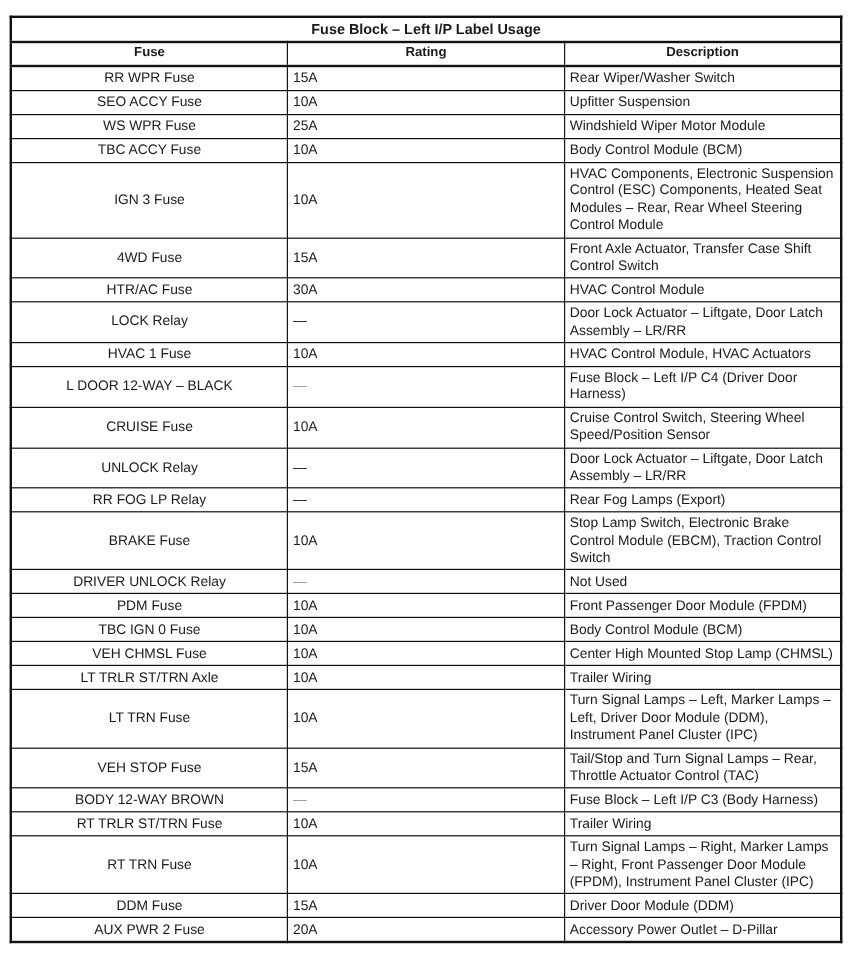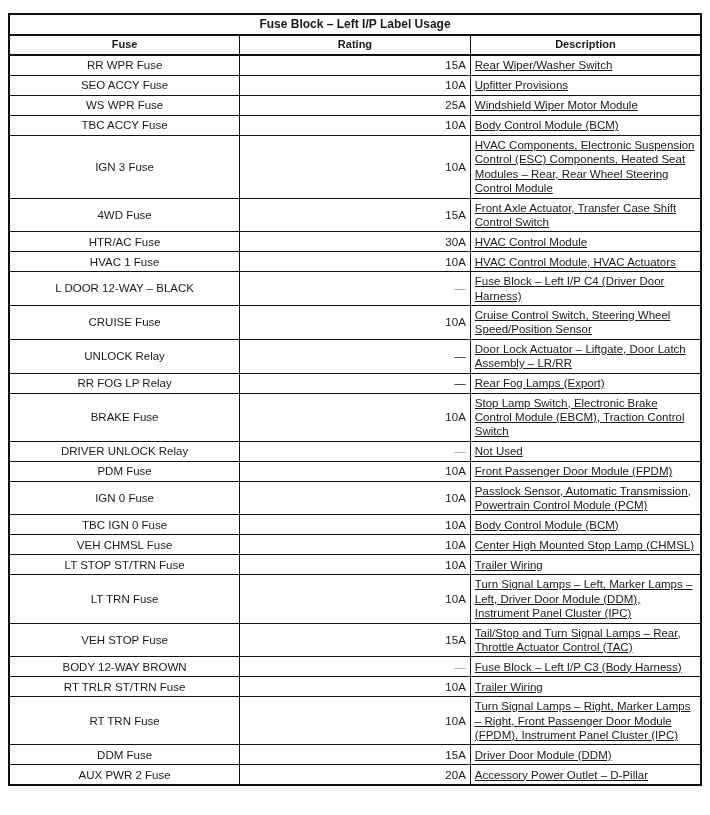--- a/index.html
+++ b/index.html
@@ -48,27 +48,26 @@
     border-bottom: 2px solid #111;
   }
   .col-fuse  { width: 120px; }
   .col-rating { width: 38px; border-left: 2px solid #111; border-right: 2px solid #111; }
   .col-desc  { width: 520px; }
   td.c-fuse {
     text-align: center;
     height: 15px;
   }
   td.c-rating {
-    text-align: right;
+    text-align: left;
     border-left: 2px solid #111;
     border-right: 2px solid #111;
   }
   td.c-desc {
     text-align: left;
-    text-decoration: underline;
   }
   td.c-rating.muted {
     color: #9a9a9a;
   }
   tbody tr { height: 19px; }
 </style>
 </head>
 <body>
 
 <div class="page">
@@ -85,21 +84,21 @@
     </thead>
     <tbody id="table-body">
         <tr>
           <td class="c-fuse">RR WPR Fuse</td>
           <td class="c-rating">15A</td>
           <td class="c-desc">Rear Wiper/Washer Switch</td>
         </tr>
         <tr>
           <td class="c-fuse">SEO ACCY Fuse</td>
           <td class="c-rating">10A</td>
-          <td class="c-desc">Upfitter Provisions</td>
+          <td class="c-desc">Upfitter Suspension</td>
         </tr>
         <tr>
           <td class="c-fuse">WS WPR Fuse</td>
           <td class="c-rating">25A</td>
           <td class="c-desc">Windshield Wiper Motor Module</td>
         </tr>
         <tr>
           <td class="c-fuse">TBC ACCY Fuse</td>
           <td class="c-rating">10A</td>
           <td class="c-desc">Body Control Module (BCM)</td>
@@ -113,20 +112,25 @@
           <td class="c-fuse">4WD Fuse</td>
           <td class="c-rating">15A</td>
           <td class="c-desc">Front Axle Actuator, Transfer Case Shift Control Switch</td>
         </tr>
         <tr>
           <td class="c-fuse">HTR/AC Fuse</td>
           <td class="c-rating">30A</td>
           <td class="c-desc">HVAC Control Module</td>
         </tr>
         <tr>
+          <td class="c-fuse">LOCK Relay</td>
+          <td class="c-rating">—</td>
+          <td class="c-desc">Door Lock Actuator – Liftgate, Door Latch Assembly – LR/RR</td>
+        </tr>
+        <tr>
           <td class="c-fuse">HVAC 1 Fuse</td>
           <td class="c-rating">10A</td>
           <td class="c-desc">HVAC Control Module, HVAC Actuators</td>
         </tr>
         <tr>
           <td class="c-fuse">L DOOR 12-WAY – BLACK</td>
           <td class="c-rating muted">—</td>
           <td class="c-desc">Fuse Block – Left I/P C4 (Driver Door Harness)</td>
         </tr>
         <tr>
@@ -153,36 +157,31 @@
           <td class="c-fuse">DRIVER UNLOCK Relay</td>
           <td class="c-rating muted">—</td>
           <td class="c-desc">Not Used</td>
         </tr>
         <tr>
           <td class="c-fuse">PDM Fuse</td>
           <td class="c-rating">10A</td>
           <td class="c-desc">Front Passenger Door Module (FPDM)</td>
         </tr>
         <tr>
-          <td class="c-fuse">IGN 0 Fuse</td>
-          <td class="c-rating">10A</td>
-          <td class="c-desc">Passlock Sensor, Automatic Transmission, Powertrain Control Module (PCM)</td>
-        </tr>
-        <tr>
           <td class="c-fuse">TBC IGN 0 Fuse</td>
           <td class="c-rating">10A</td>
           <td class="c-desc">Body Control Module (BCM)</td>
         </tr>
         <tr>
           <td class="c-fuse">VEH CHMSL Fuse</td>
           <td class="c-rating">10A</td>
           <td class="c-desc">Center High Mounted Stop Lamp (CHMSL)</td>
         </tr>
         <tr>
-          <td class="c-fuse">LT STOP ST/TRN Fuse</td>
+          <td class="c-fuse">LT TRLR ST/TRN Axle</td>
           <td class="c-rating">10A</td>
           <td class="c-desc">Trailer Wiring</td>
         </tr>
         <tr>
           <td class="c-fuse">LT TRN Fuse</td>
           <td class="c-rating">10A</td>
           <td class="c-desc">Turn Signal Lamps – Left, Marker Lamps – Left, Driver Door Module (DDM), Instrument Panel Cluster (IPC)</td>
         </tr>
         <tr>
           <td class="c-fuse">VEH STOP Fuse</td>

